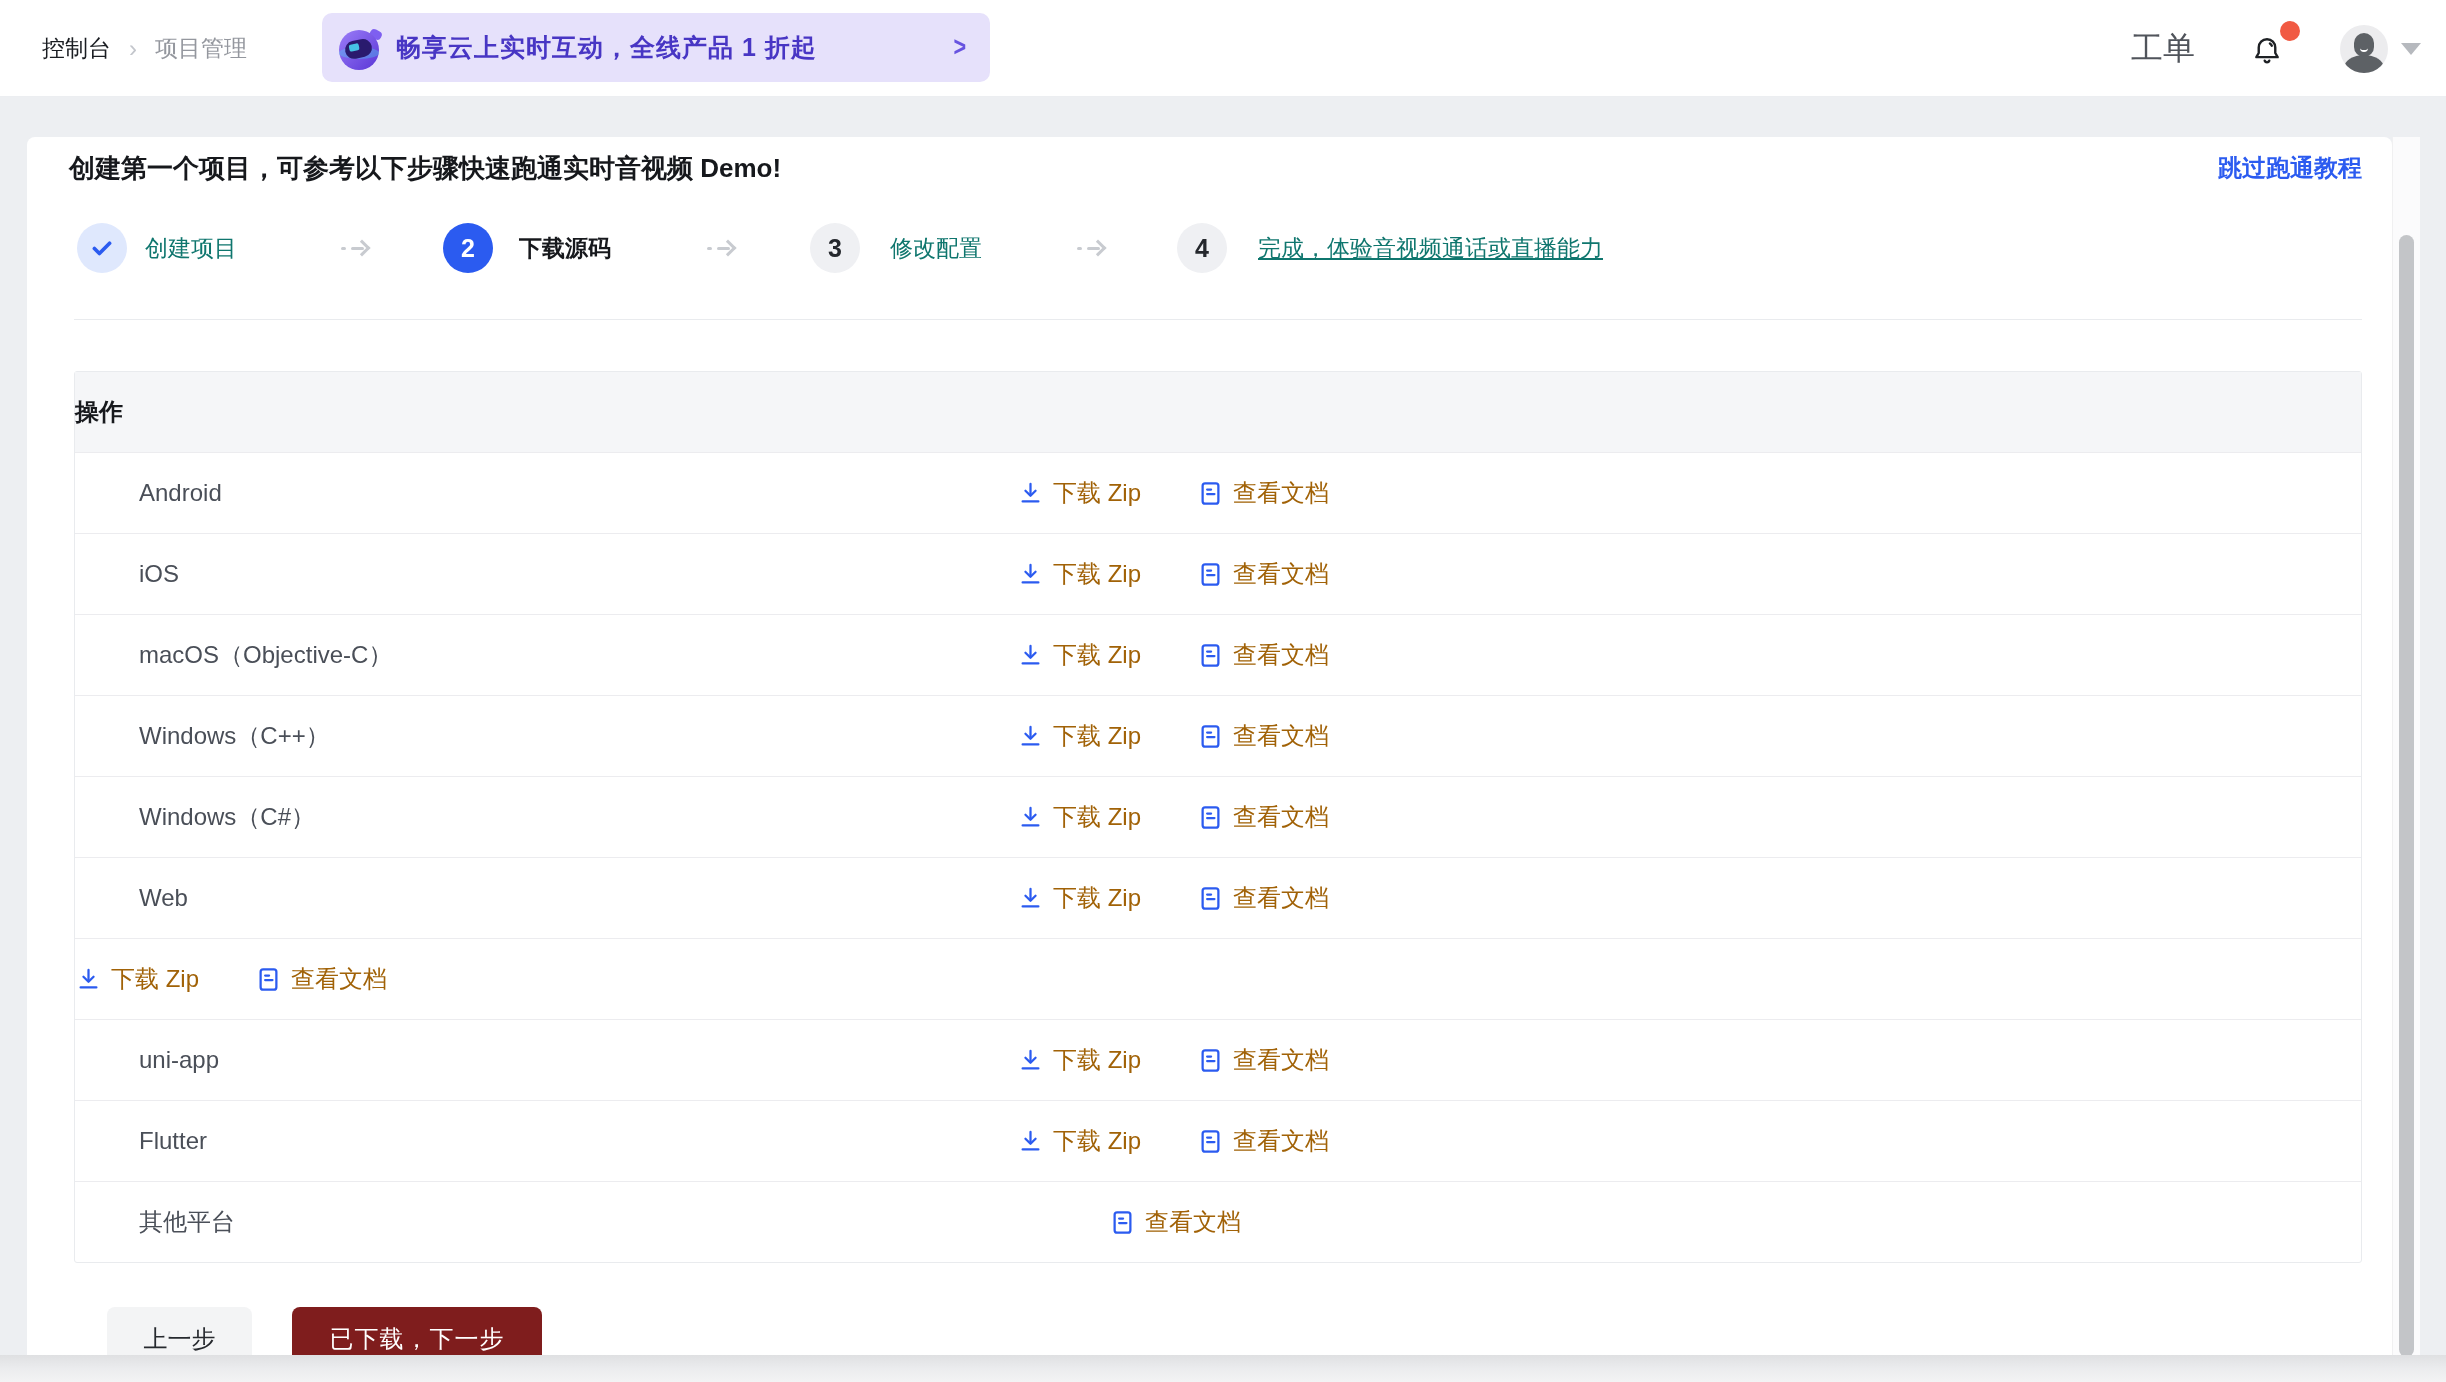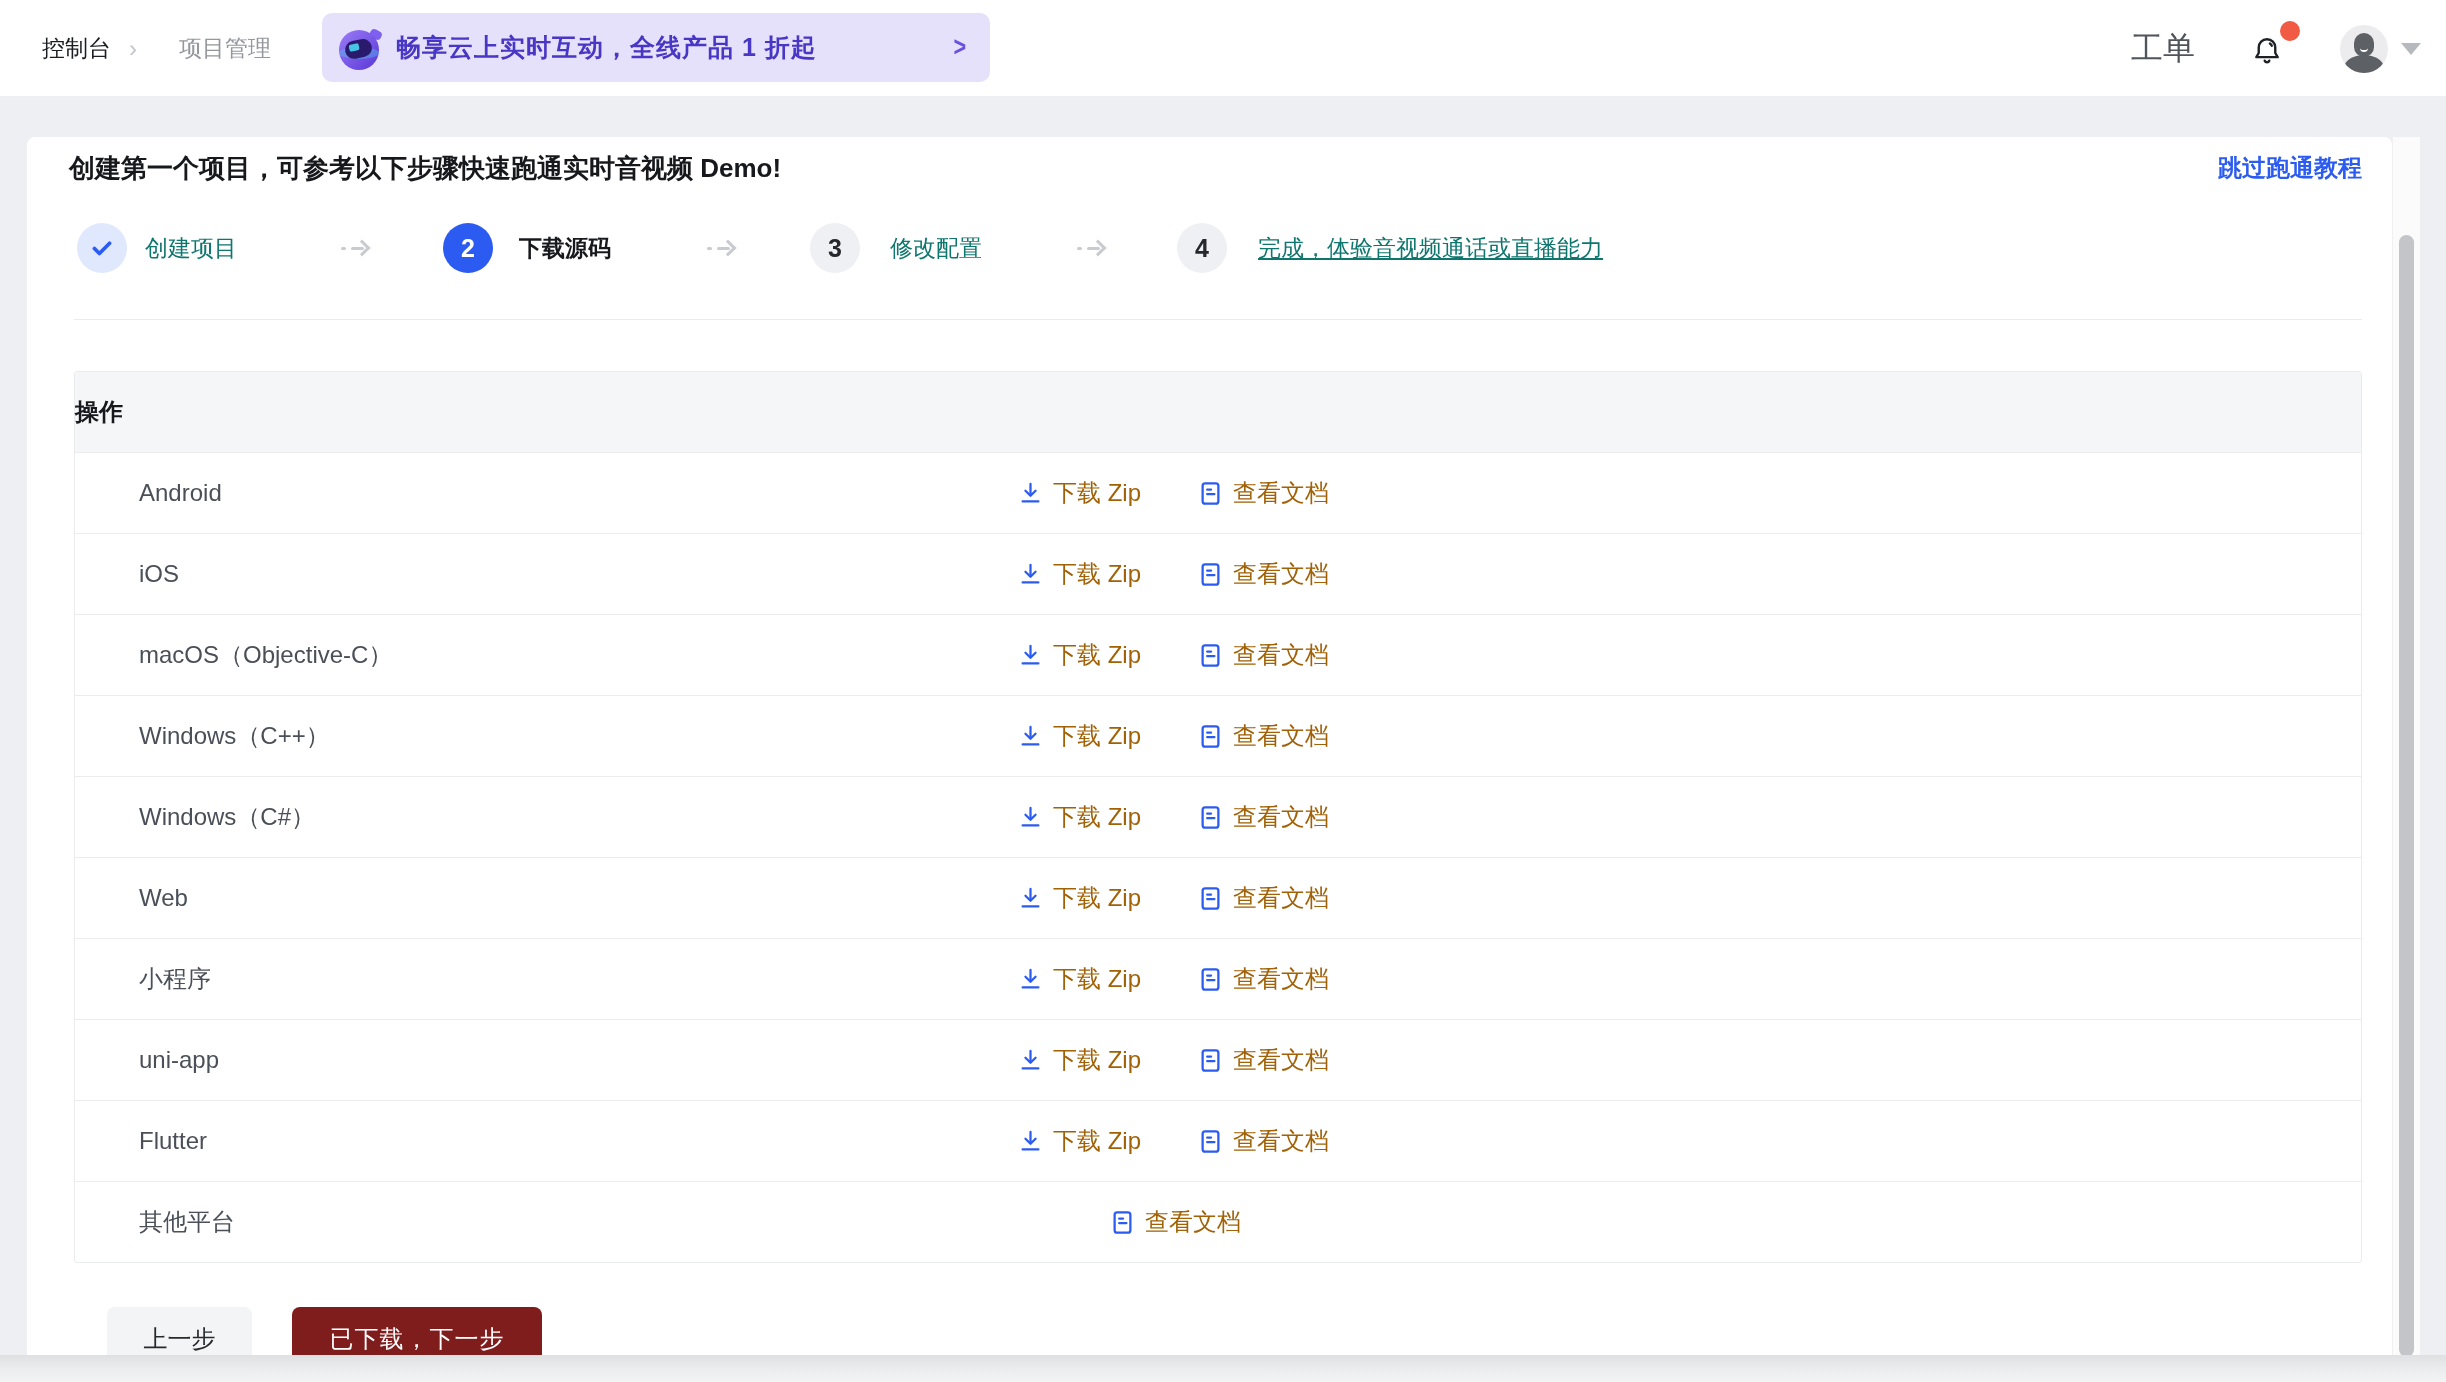--- a/index.html
+++ b/index.html
@@ -14,21 +14,21 @@
   .navbar {
     position:absolute; left:0; top:0; width:2446px; height:97px;
     background:#ffffff; border-bottom:1px solid #eceef1; z-index:10;
   }
   .breadcrumb {
     position:absolute; left:42px; top:0; height:97px;
     display:flex; align-items:center; font-size:23px;
   }
   .bc-root { color:#1a1d22; cursor:pointer; }
   .bc-sep { color:#c3c6cc; margin:0 18px; font-size:24px; }
-  .bc-current { color:#94979e;margin-left:24px; }
+  .bc-current { color:#94979e; }
 
   .promo {
     position:absolute; left:322px; top:13px; width:668px; height:69px;
     background:#e6e1fb; border-radius:10px; display:flex; align-items:center;
     cursor:pointer;
   }
   .mascot { width:52px; height:52px; margin-left:12px; flex:0 0 auto; }
   .promo-text {
     margin-left:10px; font-size:25px; font-weight:700; color:#4836c4;
     letter-spacing:1px; white-space:nowrap;
@@ -388,21 +388,20 @@
           <rect x="5" y="3" width="14" height="18" rx="2.2"></rect>
                   <path d="M9 8.5h3.5"></path>
                   <path d="M9 12.5h6.5"></path>
         </svg>
         <span>查看文档</span>
       </a>
     </div>
   </div>
 
   <div class="tr">
-    <div class="col-platform">小程序</div>
     <div class="col-actions">
       <a class="op-link op-download">
         <svg class="ic" width="27" height="27" viewBox="0 0 24 24" fill="none" stroke="#2b5bf0" stroke-width="2" stroke-linecap="round" stroke-linejoin="round">
           <path d="M12 3.5V13.5"></path>
                   <path d="M7.5 9.5l4.5 4.5 4.5-4.5"></path>
                   <path d="M5 19h14"></path>
         </svg>
         <span>下载 Zip</span>
       </a>
       <a class="op-link">

